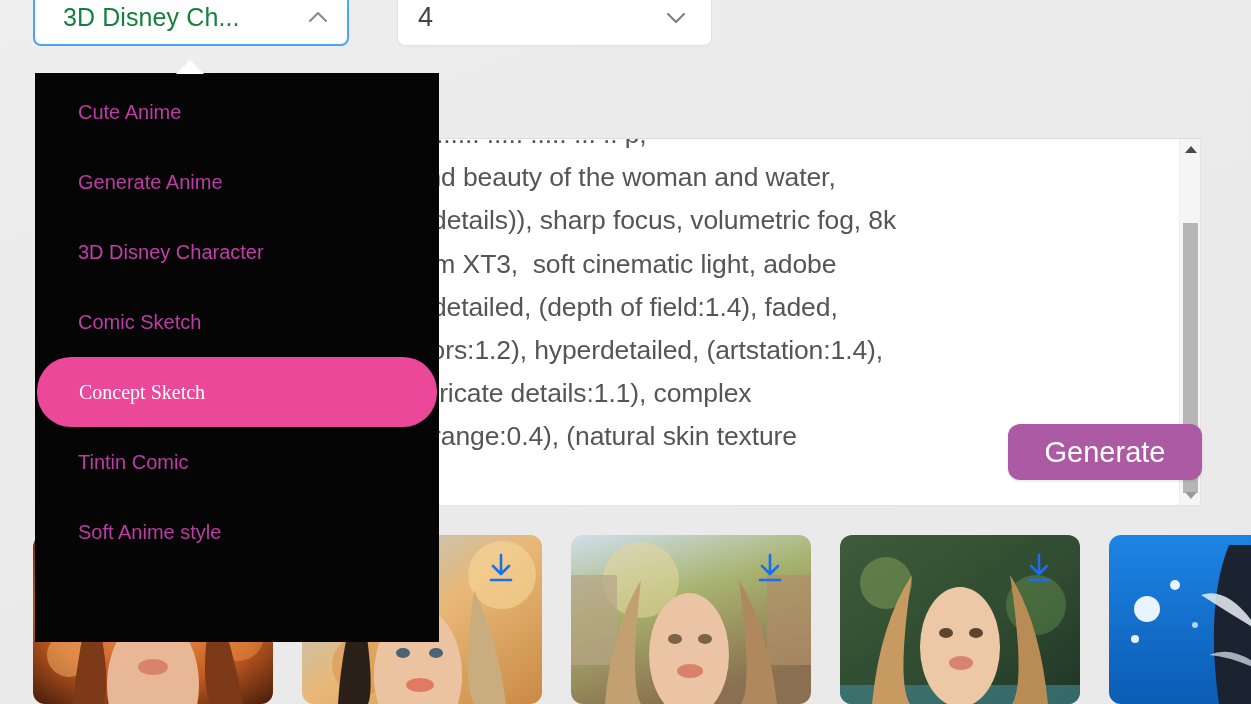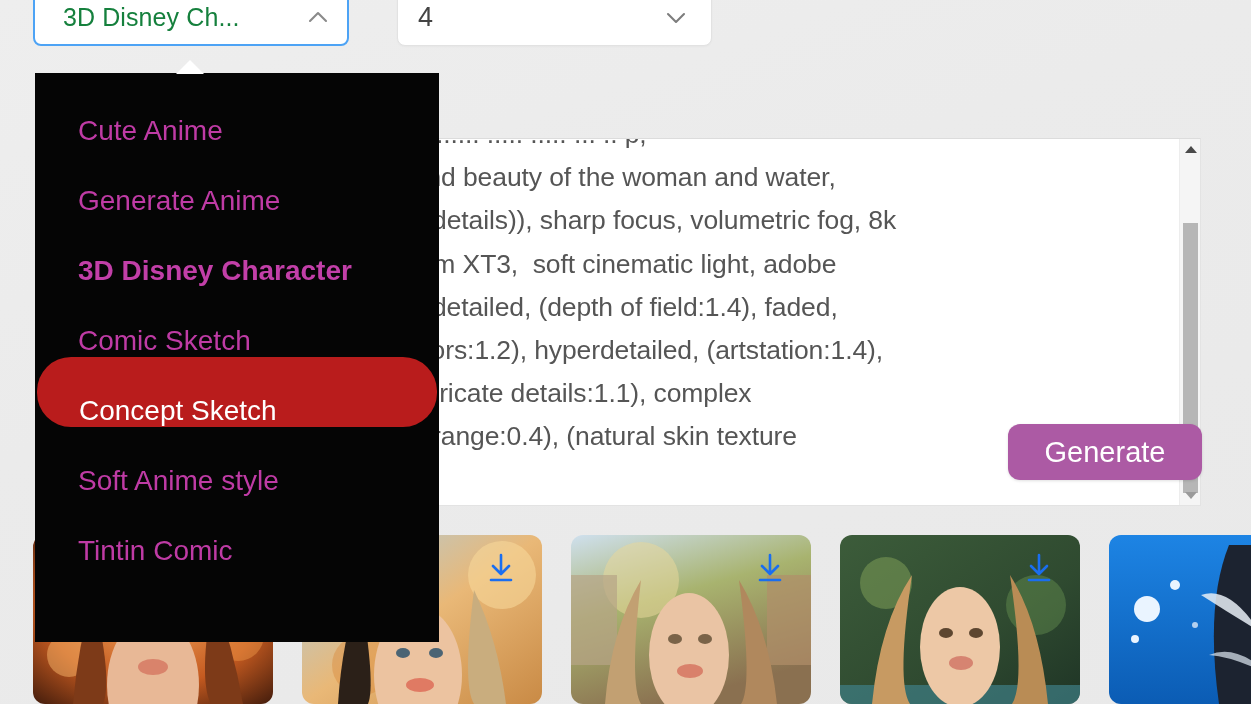--- a/index.html
+++ b/index.html
@@ -163,36 +163,37 @@
     left: 35px; top: 73px;
     width: 404px; height: 569px;
     background: #050505;
     z-index: 40;
     overflow: hidden;
     padding-top: 4px;
   }
   .menu-item {
     height: 70px;
     margin: 0 1px;
-    display: flex; align-items: flex-end;
+    display: flex; align-items: center;
     padding-left: 42px;
     color: #bf3ba5;
-    font-size: 28px;
+    font-size: 20px;
     cursor: pointer;
     white-space: nowrap;
   }
   .menu-item.current {
-    font-weight: bold;
+    font-weight: normal;
     color: #c23fa8;
   }
   .menu-item.highlighted {
-    background: #b91c1c;
+    background: #ec4899;
     color: #ffffff;
     border-radius: 34px;
     margin: 0 2px;
+    font-family: Liberation Serif, serif;
   }
 </style>
 </head>
 <body>
 
 <div class="app">
 
   <div class="topbar">
 
     <div class="style-select">
@@ -375,20 +376,20 @@
     <div class="menu-item current">
       <span>3D Disney Character</span>
     </div>
     <div class="menu-item">
       <span>Comic Sketch</span>
     </div>
     <div class="menu-item highlighted">
       <span>Concept Sketch</span>
     </div>
     <div class="menu-item">
+      <span>Tintin Comic</span>
+    </div>
+    <div class="menu-item">
       <span>Soft Anime style</span>
     </div>
-    <div class="menu-item">
-      <span>Tintin Comic</span>
-    </div>
   </div>
 
 </div>
 
 </body></html>

